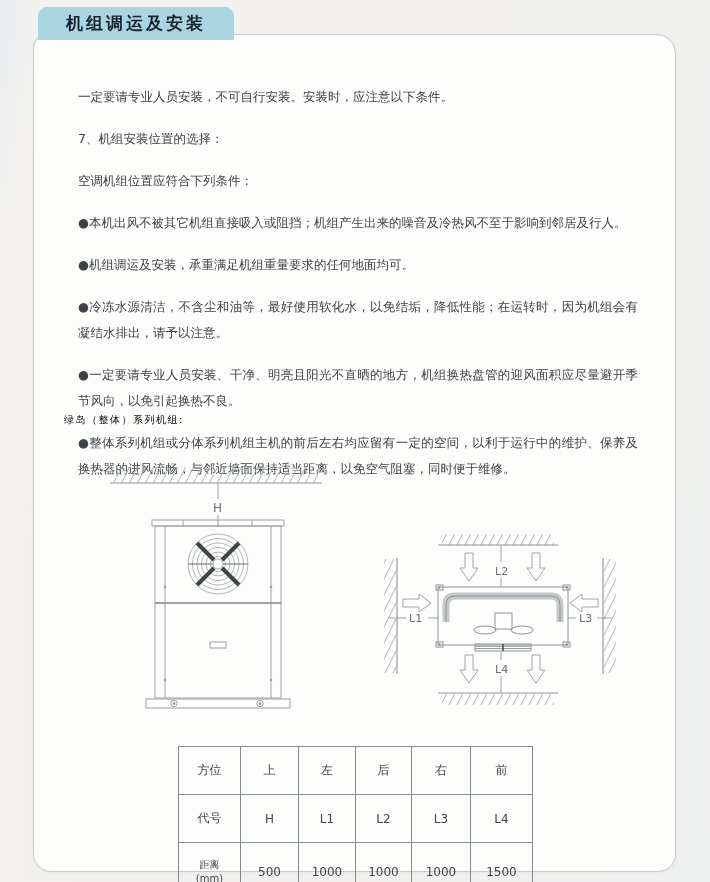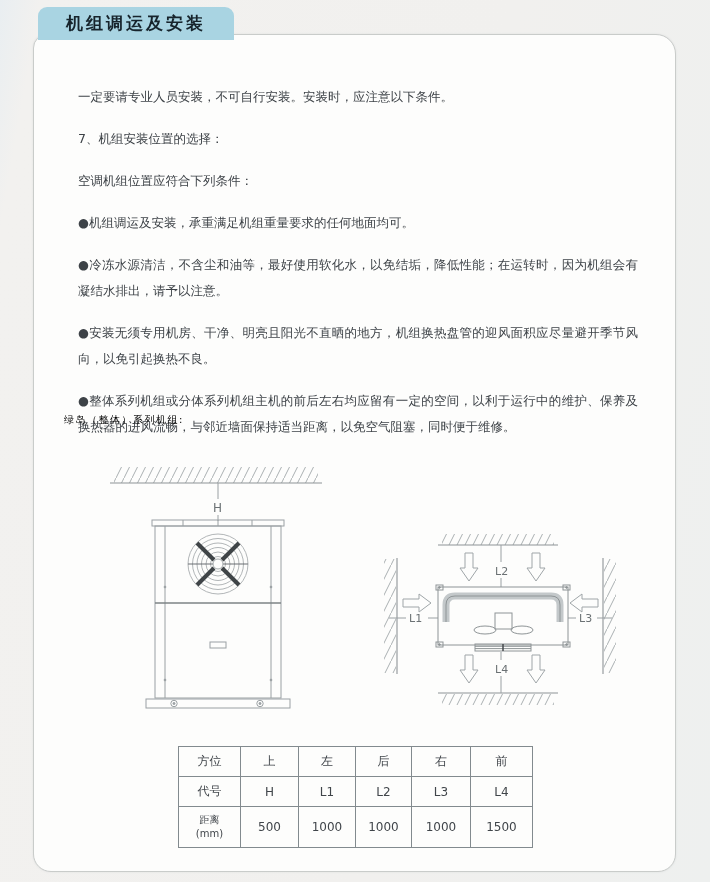--- a/index.html
+++ b/index.html
@@ -41,21 +41,21 @@
   }
   .svg-front{position:absolute;left:108px;top:462px;z-index:2;}
   .svg-top{position:absolute;left:383px;top:533px;z-index:2;}
   .clearance-table{
     position:absolute;left:178px;top:746px;z-index:2;
     border-collapse:collapse;table-layout:fixed;
     font-size:12px;color:#40454a;text-align:center;
   }
   .clearance-table td{
     border:1px solid var(--table-border);
-    padding:6px 2px;vertical-align:middle;
+    padding:15px 2px;vertical-align:middle;
   }
   .clearance-table tr:nth-child(1) td{height:21px;}
   .clearance-table tr:nth-child(2) td{height:25px;}
   .clearance-table tr:nth-child(3) td{height:36px;}
   .c0{width:62px;} .c1{width:58px;} .c2{width:57px;} .c3{width:56px;} .c4{width:59px;} .c5{width:62px;}
   .dist-label{line-height:14px;font-size:10px;display:block;}
   svg text{font-family:"DejaVu Sans","Liberation Sans",sans-serif;}
 </style>
 </head>
 <body>
@@ -63,23 +63,24 @@
 <div class="panel"></div>
 
 <div class="tab">
   <span>机组调运及安装</span>
 </div>
 
 <div class="textflow">
   <p>一定要请专业人员安装，不可自行安装。安装时，应注意以下条件。</p>
   <p>7、机组安装位置的选择：</p>
   <p>空调机组位置应符合下列条件：</p>
+  <p>●本机出风不被其它机组直接吸入或阻挡；机组产生出来的噪音及冷热风不至于影响到邻居及行人。</p>
   <p>●机组调运及安装，承重满足机组重量要求的任何地面均可。</p>
   <p>●冷冻水源清洁，不含尘和油等，最好使用软化水，以免结垢，降低性能；在运转时，因为机组会有凝结水排出，请予以注意。</p>
-  <p>●安装无须专用机房、干净、明亮且阳光不直晒的地方，机组换热盘管的迎风面积应尽量避开季节风向，以免引起换热不良。</p>
+  <p>●一定要请专业人员安装、干净、明亮且阳光不直晒的地方，机组换热盘管的迎风面积应尽量避开季节风向，以免引起换热不良。</p>
   <p>●整体系列机组或分体系列机组主机的前后左右均应留有一定的空间，以利于运行中的维护、保养及换热器的进风流畅，与邻近墙面保持适当距离，以免空气阻塞，同时便于维修。</p>
 </div>
 
 <div class="series-label">绿岛（整体）系列机组:</div>
 
 <svg class="svg-front" width="225" height="265" viewBox="0 0 225 265">
   <defs>
     <pattern id="hatchA" width="8" height="16" patternUnits="userSpaceOnUse">
       <line x1="0" y1="16" x2="8" y2="0" stroke="#aab0b2" stroke-width="1"></line>
     </pattern>

